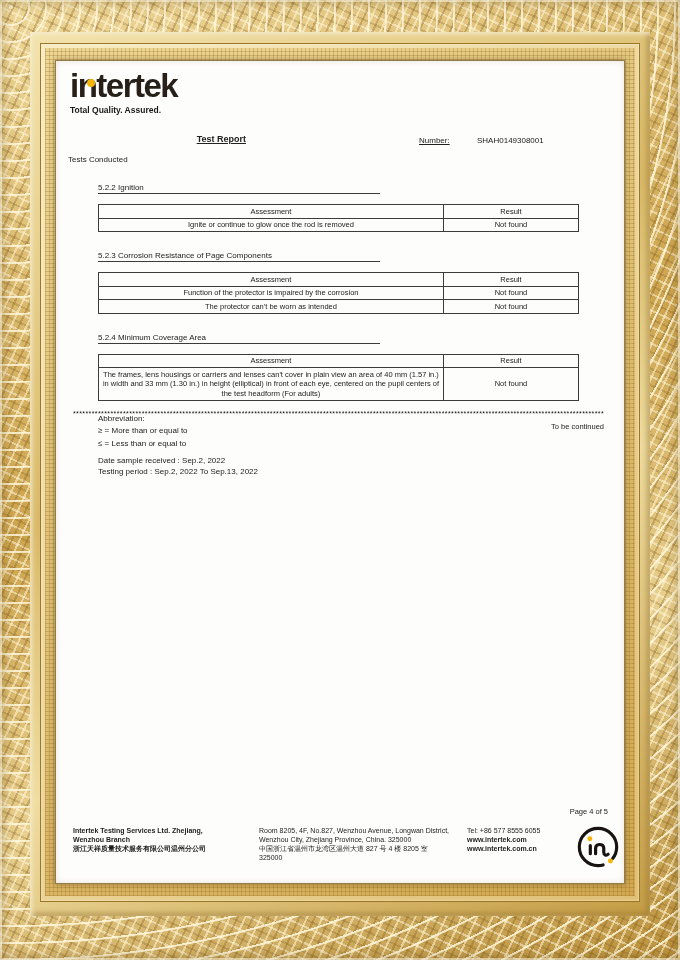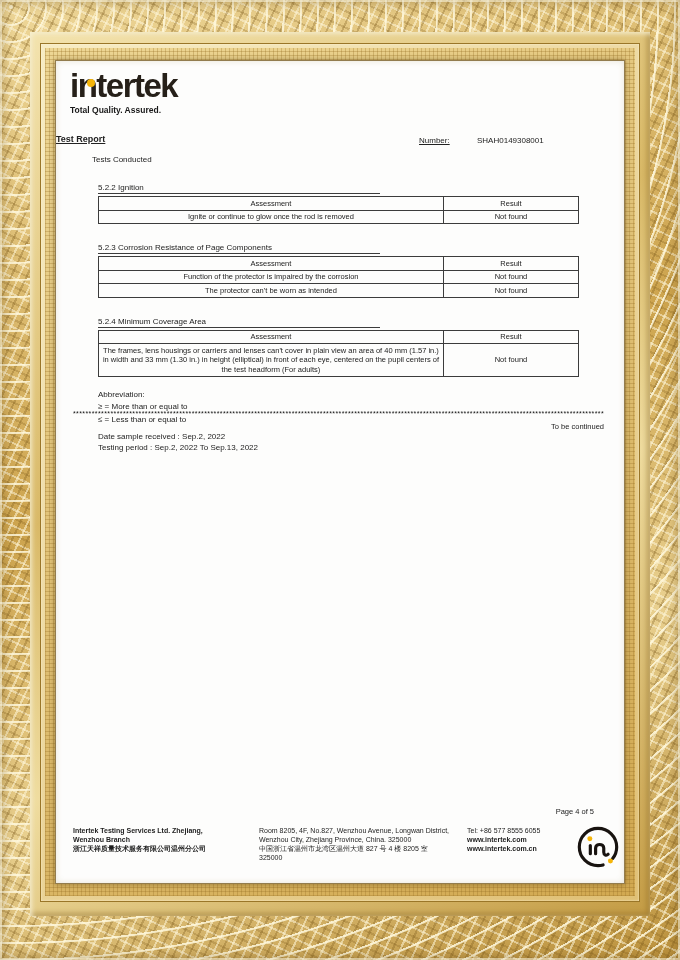--- a/index.html
+++ b/index.html
@@ -41,42 +41,42 @@
     position:absolute;left:55px;top:60px;right:55px;bottom:76px;
     background:#fdfdfc;color:#222;
     border:1px solid rgba(110,80,20,.75);
     box-shadow: 0 0 6px rgba(80,55,10,.5), inset 0 0 6px rgba(140,110,40,.18);
   }
   
   .logo-block{position:absolute;left:14px;top:8px;}
   .logo-text{font-size:33px;font-weight:bold;letter-spacing:-1.5px;color:#262019;line-height:1;display:inline-block;position:relative;}
   .logo-dot{position:absolute;left:17px;top:10px;width:8px;height:8px;border-radius:50%;background:#f5b50a;}
   .tagline{margin-top:3px;font-size:8.5px;font-weight:bold;color:#191919;}
-  .title-wrap{position:absolute;left:0;top:73px;width:190px;text-align:left;font-size:9px;font-weight:bold;}
+  .title-wrap{position:absolute;left:0;top:73px;width:190px;text-align:right;font-size:9px;font-weight:bold;}
   .title-wrap span{text-decoration:underline;}
   .number-row{position:absolute;left:363px;top:75px;font-size:8px;display:flex;}
   .number-label{width:58px;text-decoration:underline;}
-  .tests-conducted{position:absolute;left:36px;top:94px;font-size:8px;}
+  .tests-conducted{position:absolute;left:12px;top:94px;font-size:8px;}
   
   .content{position:absolute;left:42px;top:115px;width:481px;}
-  .sec-heading{font-size:8px;display:inline-block;min-width:282px;border-bottom:1px solid #3c3c3c;padding-bottom:1px;margin-bottom:2px;}
+  .sec-heading{font-size:8px;display:inline-block;min-width:282px;border-bottom:1px solid #3c3c3c;padding-bottom:1px;margin-bottom:10px;}
   table.assess{width:100%;border-collapse:collapse;table-layout:fixed;padding-left:34px;}
   table.assess th, table.assess td{
     border:1px solid #3c3c3c;font-size:7.5px;font-weight:normal;
     text-align:center;vertical-align:middle;padding:1.5px 3px;line-height:9.5px;
   }
   table.assess .col-a{width:72.5%;}
   table.assess .col-r{width:27.5%;}
   .section{margin-bottom:12px;}
   .abbrev{margin-top:7px;font-size:8px;line-height:12.5px;}
   .dates{margin-top:5px;font-size:8px;line-height:11px;}
   .separator{position:absolute;left:17px;right:20px;top:349px;font-size:7px;letter-spacing:.4px;white-space:nowrap;overflow:hidden;color:#111;}
   .continued{position:absolute;right:20px;top:361px;font-size:7.5px;margin-left:34px;}
   
-  .page-num{position:absolute;right:30px;top:746px;font-size:7.5px;}
+  .page-num{position:absolute;right:16px;top:746px;font-size:7.5px;}
   .footer-cols{position:absolute;left:17px;top:765px;display:flex;font-size:7px;line-height:9px;color:#1d1d1d;}
   .fcol1{width:158px;margin-right:28px;font-weight:bold;}
   .fcol2{width:196px;margin-right:12px;}
   .fcol3{width:106px;}
   .fbold{font-weight:bold;}
   .mark{margin-left:2px;margin-top:-2px;}
 </style>
 </head>
 <body>
 

